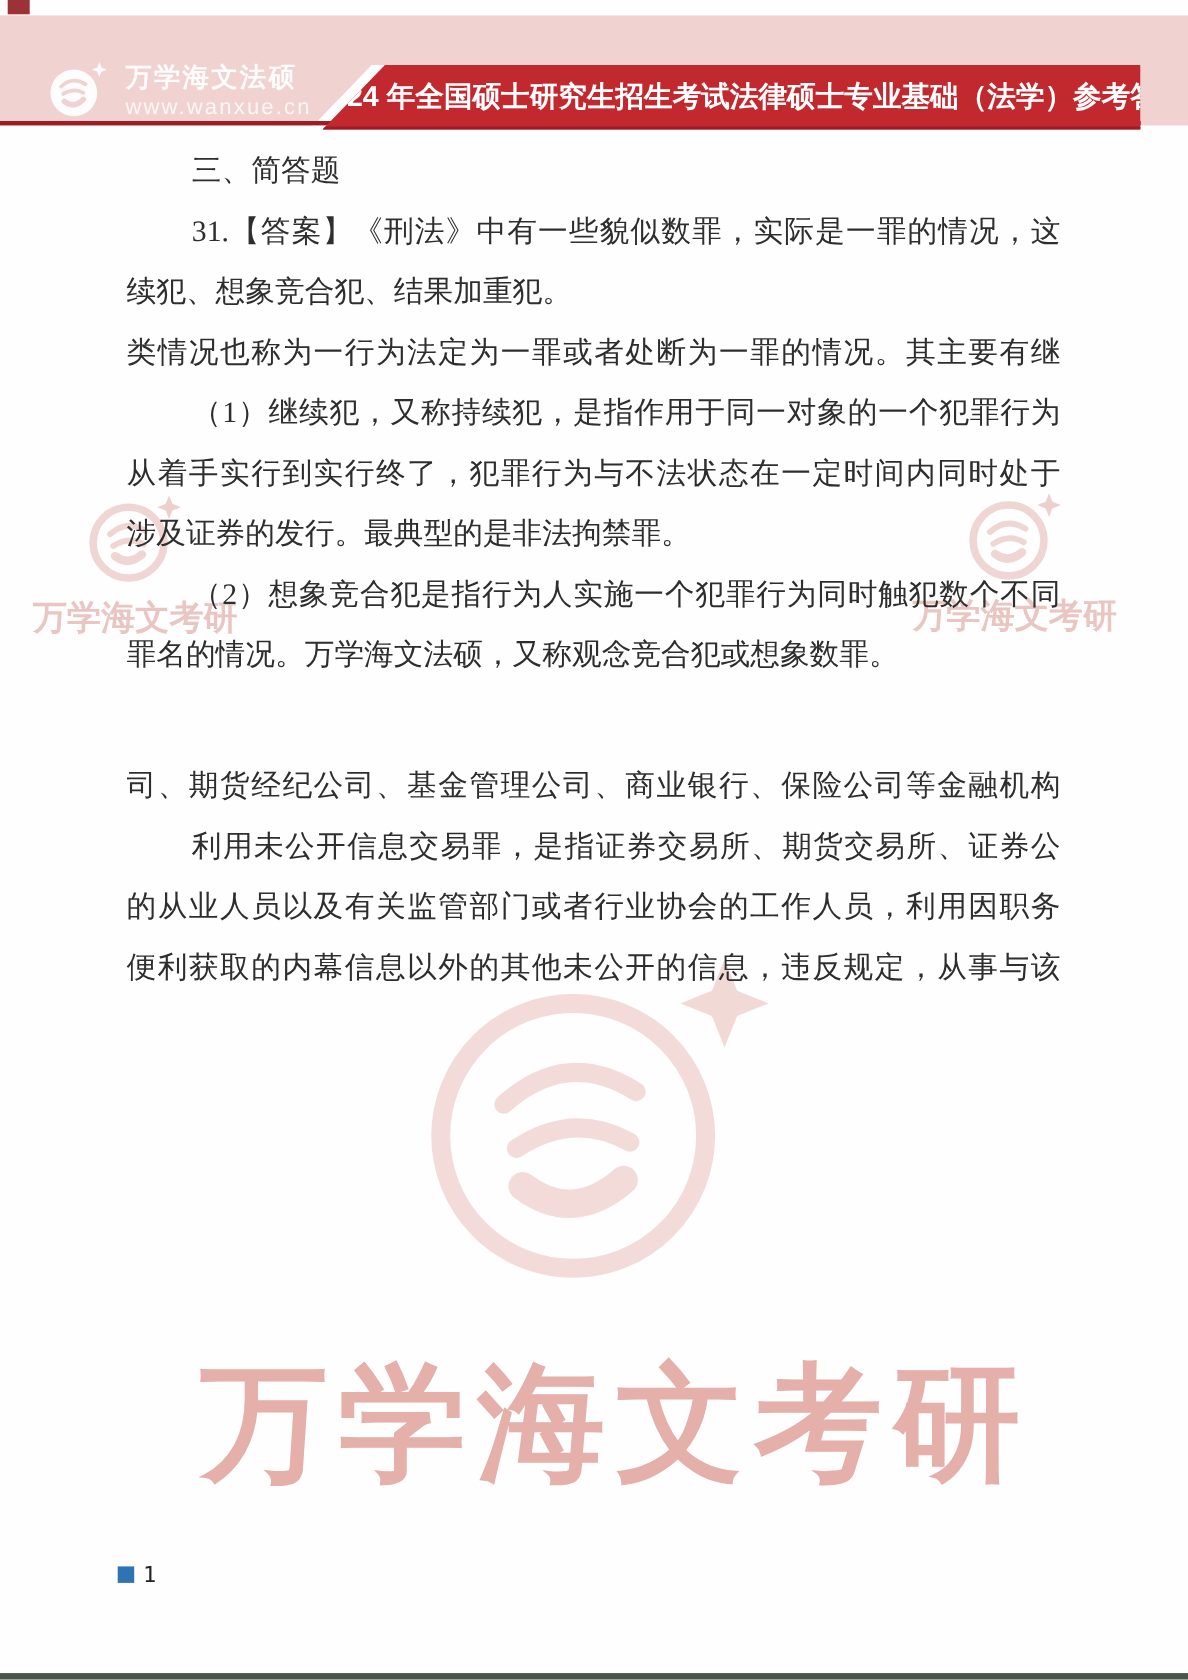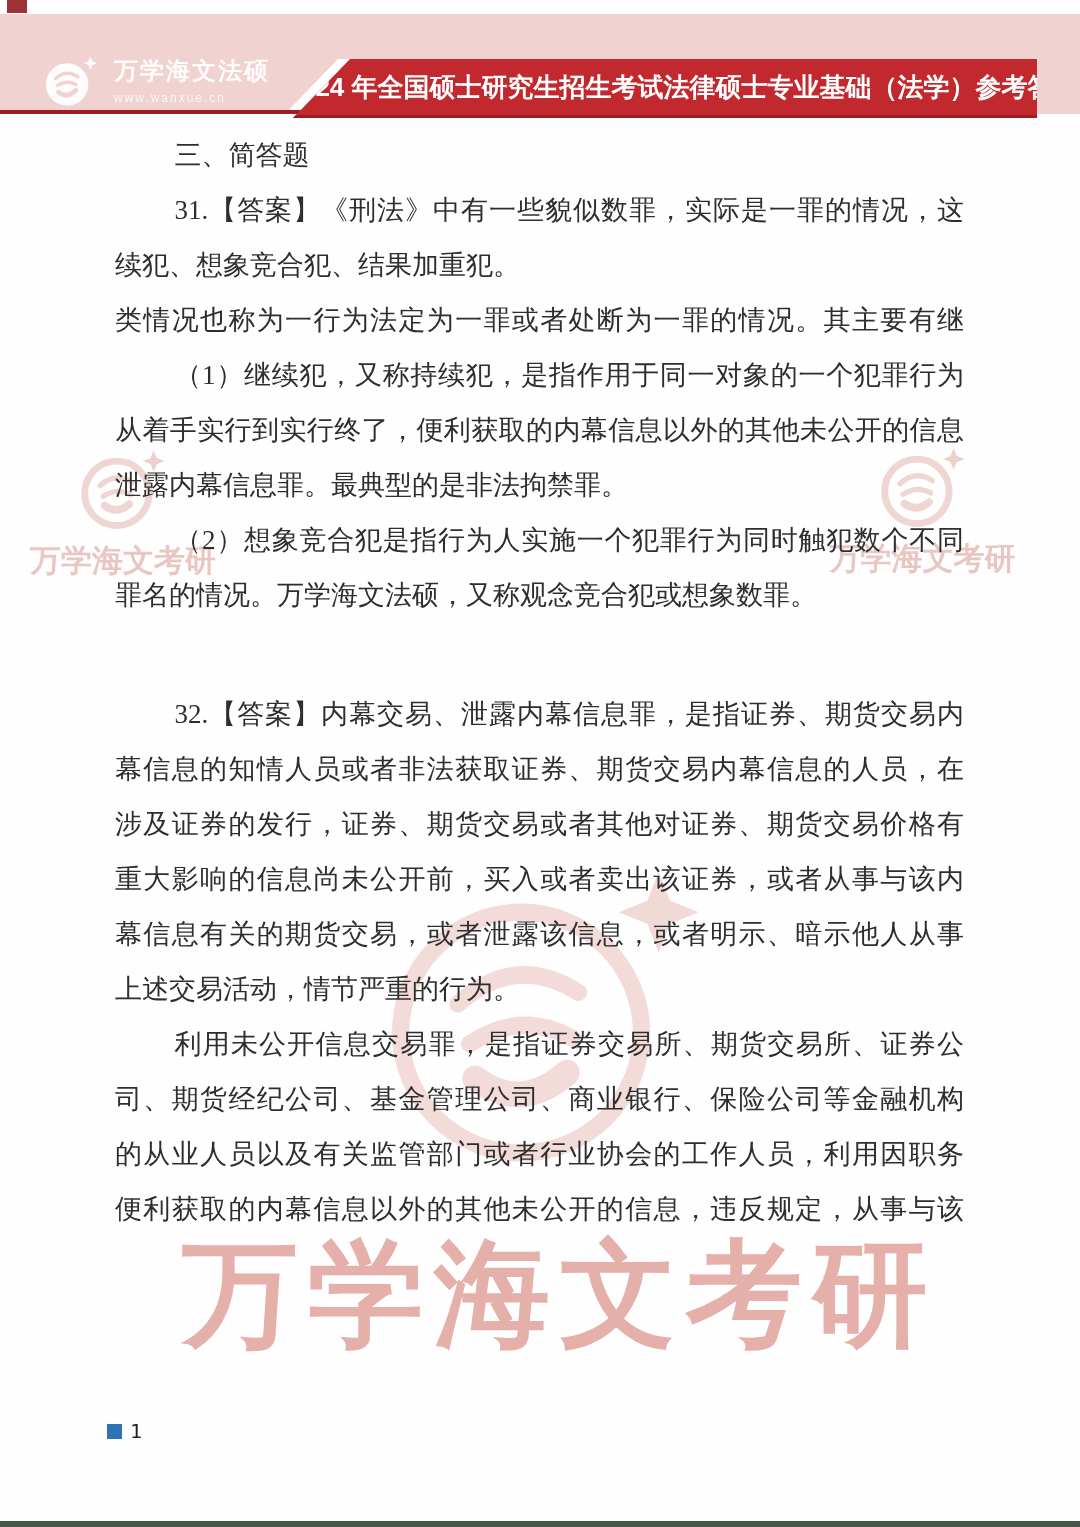--- a/index.html
+++ b/index.html
@@ -36,21 +36,21 @@
   }
   .logo{position:absolute;left:42px;top:40px;display:flex;align-items:flex-start;}
   .logo-icon{width:58px;height:58px;}
   .logo-text{margin-left:14px;color:rgba(255,255,255,.93);}
   .logo-name{
     font-family:"Liberation Sans","DejaVu Sans",sans-serif;
     font-weight:bold;font-size:24px;line-height:34px;letter-spacing:2px;
   }
   .logo-url{
     font-family:"Liberation Sans","DejaVu Sans",sans-serif;
-    font-size:12px;line-height:20px;letter-spacing:2px;opacity:.85;
+    font-size:20px;line-height:20px;letter-spacing:2px;opacity:.85;
   }
   .banner-white{
     position:absolute;left:281px;top:45px;width:756px;height:59px;
     background:#fff;
     clip-path:polygon(57px 0,100% 0,100% 100%,0 100%);
   }
   .banner{
     position:absolute;left:293px;top:45px;width:744px;height:59px;
     background:var(--banner_red);
     clip-path:polygon(57px 0,100% 0,100% 100%,0 100%);
@@ -177,39 +177,31 @@
       <div class="para">
         <div class="line first endline">三、简答题</div>
       </div>
       <div class="para">
         <div class="line first">31.【答案】《刑法》中有一些貌似数罪，实际是一罪的情况，这</div>
         <div class="line endline">续犯、想象竞合犯、结果加重犯。</div>
         <div class="line">类情况也称为一行为法定为一罪或者处断为一罪的情况。其主要有继</div>
       </div>
       <div class="para">
         <div class="line first">（1）继续犯，又称持续犯，是指作用于同一对象的一个犯罪行为</div>
-        <div class="line">从着手实行到实行终了，便利获取的内幕信息以外的其他未公开的信息</div>
-        <div class="line endline">泄露内幕信息罪。最典型的是非法拘禁罪。</div>
+        <div class="line">从着手实行到实行终了，犯罪行为与不法状态在一定时间内同时处于</div>
+        <div class="line endline">涉及证券的发行。最典型的是非法拘禁罪。</div>
       </div>
       <div class="para">
         <div class="line first">（2）想象竞合犯是指行为人实施一个犯罪行为同时触犯数个不同</div>
         <div class="line endline">罪名的情况。万学海文法硕，又称观念竞合犯或想象数罪。</div>
       </div>
       <div class="spacer"></div>
       <div class="para">
-        <div class="line first">32.【答案】内幕交易、泄露内幕信息罪，是指证券、期货交易内</div>
-        <div class="line">幕信息的知情人员或者非法获取证券、期货交易内幕信息的人员，在</div>
-        <div class="line">涉及证券的发行，证券、期货交易或者其他对证券、期货交易价格有</div>
-        <div class="line">重大影响的信息尚未公开前，买入或者卖出该证券，或者从事与该内</div>
-        <div class="line">幕信息有关的期货交易，或者泄露该信息，或者明示、暗示他人从事</div>
-        <div class="line endline">上述交易活动，情节严重的行为。</div>
-      </div>
-      <div class="para">
+        <div class="line">司、期货经纪公司、基金管理公司、商业银行、保险公司等金融机构</div>
         <div class="line first">利用未公开信息交易罪，是指证券交易所、期货交易所、证券公</div>
-        <div class="line">司、期货经纪公司、基金管理公司、商业银行、保险公司等金融机构</div>
         <div class="line">的从业人员以及有关监管部门或者行业协会的工作人员，利用因职务</div>
         <div class="line">便利获取的内幕信息以外的其他未公开的信息，违反规定，从事与该</div>
       </div>
     </main>
 
   <footer class="footer">
     <span class="page-square"></span>
     <span class="page-num">1</span>
   </footer>
 

